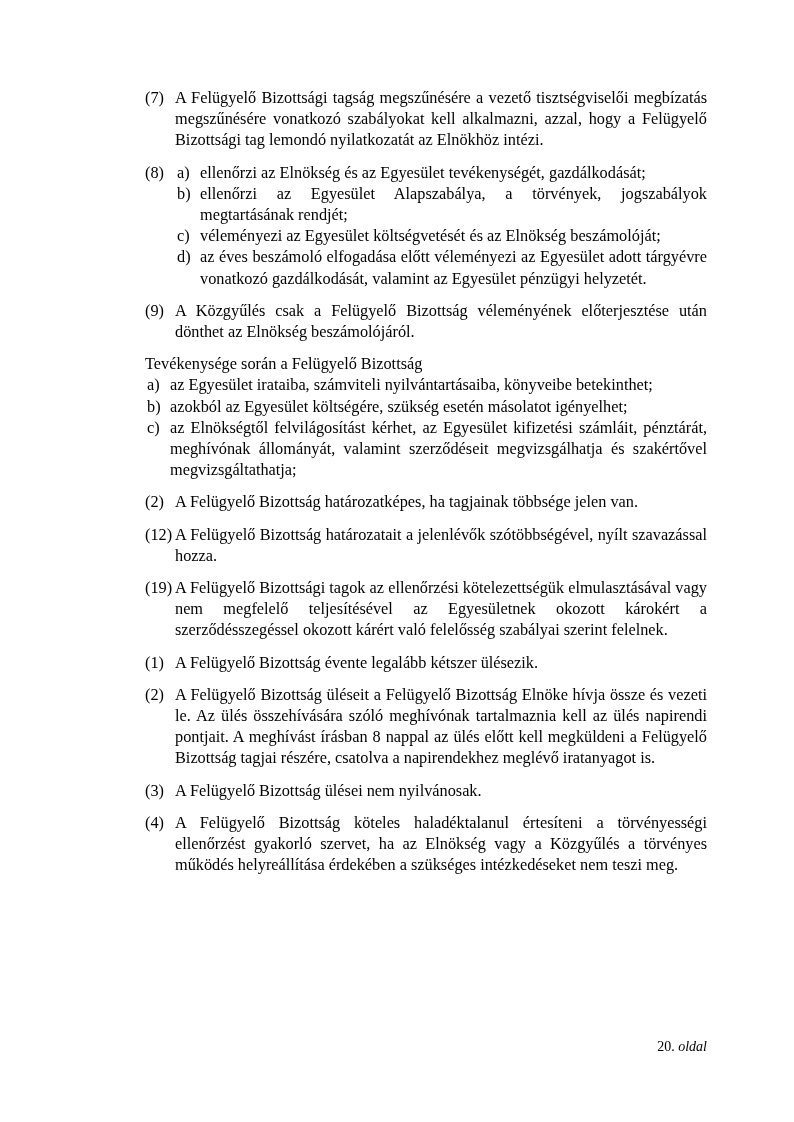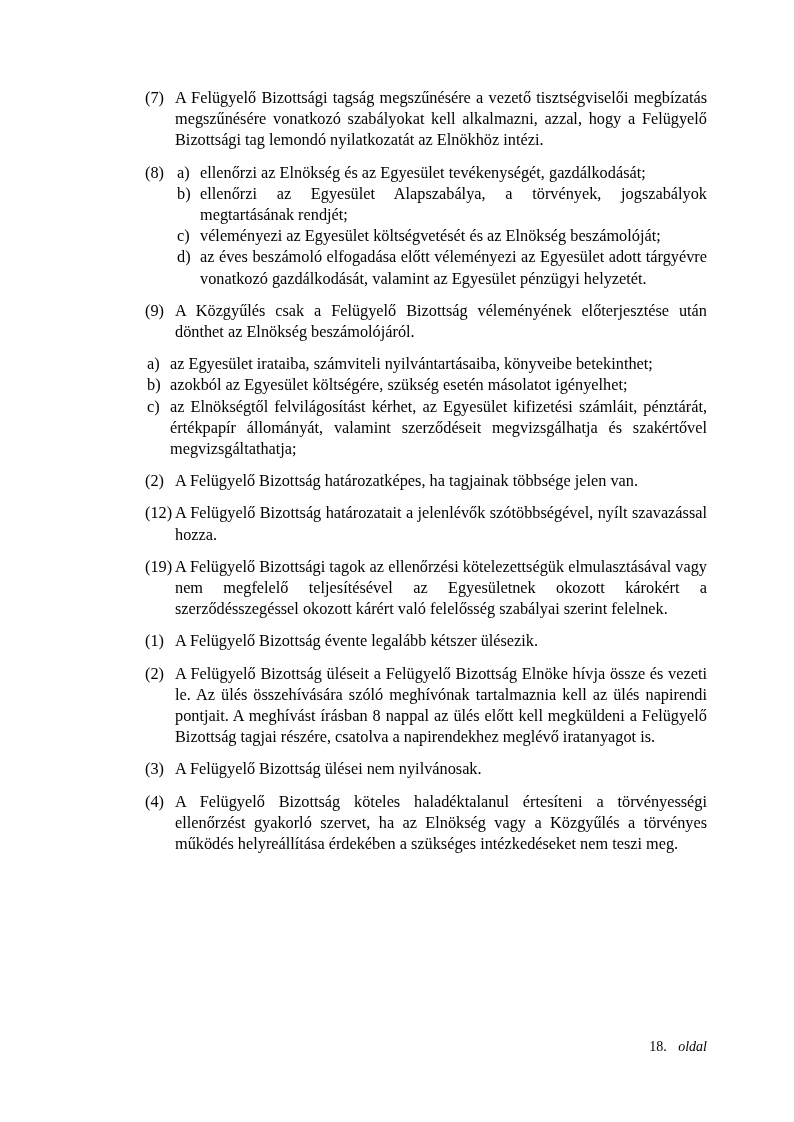--- a/index.html
+++ b/index.html
@@ -57,21 +57,20 @@
       position: absolute;
       left: 145px;
       top: 1038px;
       width: 562px;
       text-align: right;
       font-size: 14px;
       line-height: 17px;
     }
     .footer .label {
       font-style: italic;
-      margin-left: 8px;
     }
   </style>
 </head>
 <body>
 
 <div class="page">
   <main class="content">
       <div class="para">
         <span class="num">(7)</span>
         <div class="body"><span class="ptext">A Felügyelő Bizottsági tagság megszűnésére a vezető tisztségviselői megbízatás megszűnésére vonatkozó szabályokat kell alkalmazni, azzal, hogy a Felügyelő Bizottsági tag lemondó nyilatkozatát az Elnökhöz intézi.</span></div>
@@ -90,29 +89,29 @@
           </div><div class="sub-item">
             <span class="marker">d)</span>
             <span class="itext">az éves beszámoló elfogadása előtt véleményezi az Egyesület adott tárgyévre vonatkozó gazdálkodását, valamint az Egyesület pénzügyi helyzetét.</span>
           </div></div>
       </div>
       <div class="para">
         <span class="num">(9)</span>
         <div class="body"><span class="ptext">A Közgyűlés csak a Felügyelő Bizottság véleményének előterjesztése után dönthet az Elnökség beszámolójáról.</span></div>
       </div>
       <div class="para">
-        <div class="body"><div class="sub-item">
+        <div class="body"><span class="ptext">Tevékenysége során a Felügyelő Bizottság</span><div class="sub-item">
             <span class="marker">a)</span>
             <span class="itext">az Egyesület irataiba, számviteli nyilvántartásaiba, könyveibe betekinthet;</span>
           </div><div class="sub-item">
             <span class="marker">b)</span>
             <span class="itext">azokból az Egyesület költségére, szükség esetén másolatot igényelhet;</span>
           </div><div class="sub-item">
             <span class="marker">c)</span>
-            <span class="itext">az Elnökségtől felvilágosítást kérhet, az Egyesület kifizetési számláit, pénztárát, értékpapír állományát, valamint szerződéseit megvizsgálhatja és szakértővel megvizsgáltathatja;</span>
+            <span class="itext">az Elnökségtől felvilágosítást kérhet, az Egyesület kifizetési számláit, pénztárát, meghívónak állományát, valamint szerződéseit megvizsgálhatja és szakértővel megvizsgáltathatja;</span>
           </div></div>
       </div>
       <div class="para">
         <span class="num">(2)</span>
         <div class="body"><span class="ptext">A Felügyelő Bizottság határozatképes, ha tagjainak többsége jelen van.</span></div>
       </div>
       <div class="para">
         <span class="num">(12)</span>
         <div class="body"><span class="ptext">A Felügyelő Bizottság határozatait a jelenlévők szótöbbségével, nyílt szavazással hozza.</span></div>
       </div>
@@ -130,14 +129,14 @@
       </div>
       <div class="para">
         <span class="num">(3)</span>
         <div class="body"><span class="ptext">A Felügyelő Bizottság ülései nem nyilvánosak.</span></div>
       </div>
       <div class="para">
         <span class="num">(4)</span>
         <div class="body"><span class="ptext">A Felügyelő Bizottság köteles haladéktalanul értesíteni a törvényességi ellenőrzést gyakorló szervet, ha az Elnökség vagy a Közgyűlés a törvényes működés helyreállítása érdekében a szükséges intézkedéseket nem teszi meg.</span></div>
       </div>
     </main>
-  <footer class="footer"><span>18.</span> <span class="label">oldal</span></footer>
+  <footer class="footer"><span>20.</span> <span class="label">oldal</span></footer>
 </div>
 
 </body></html>

